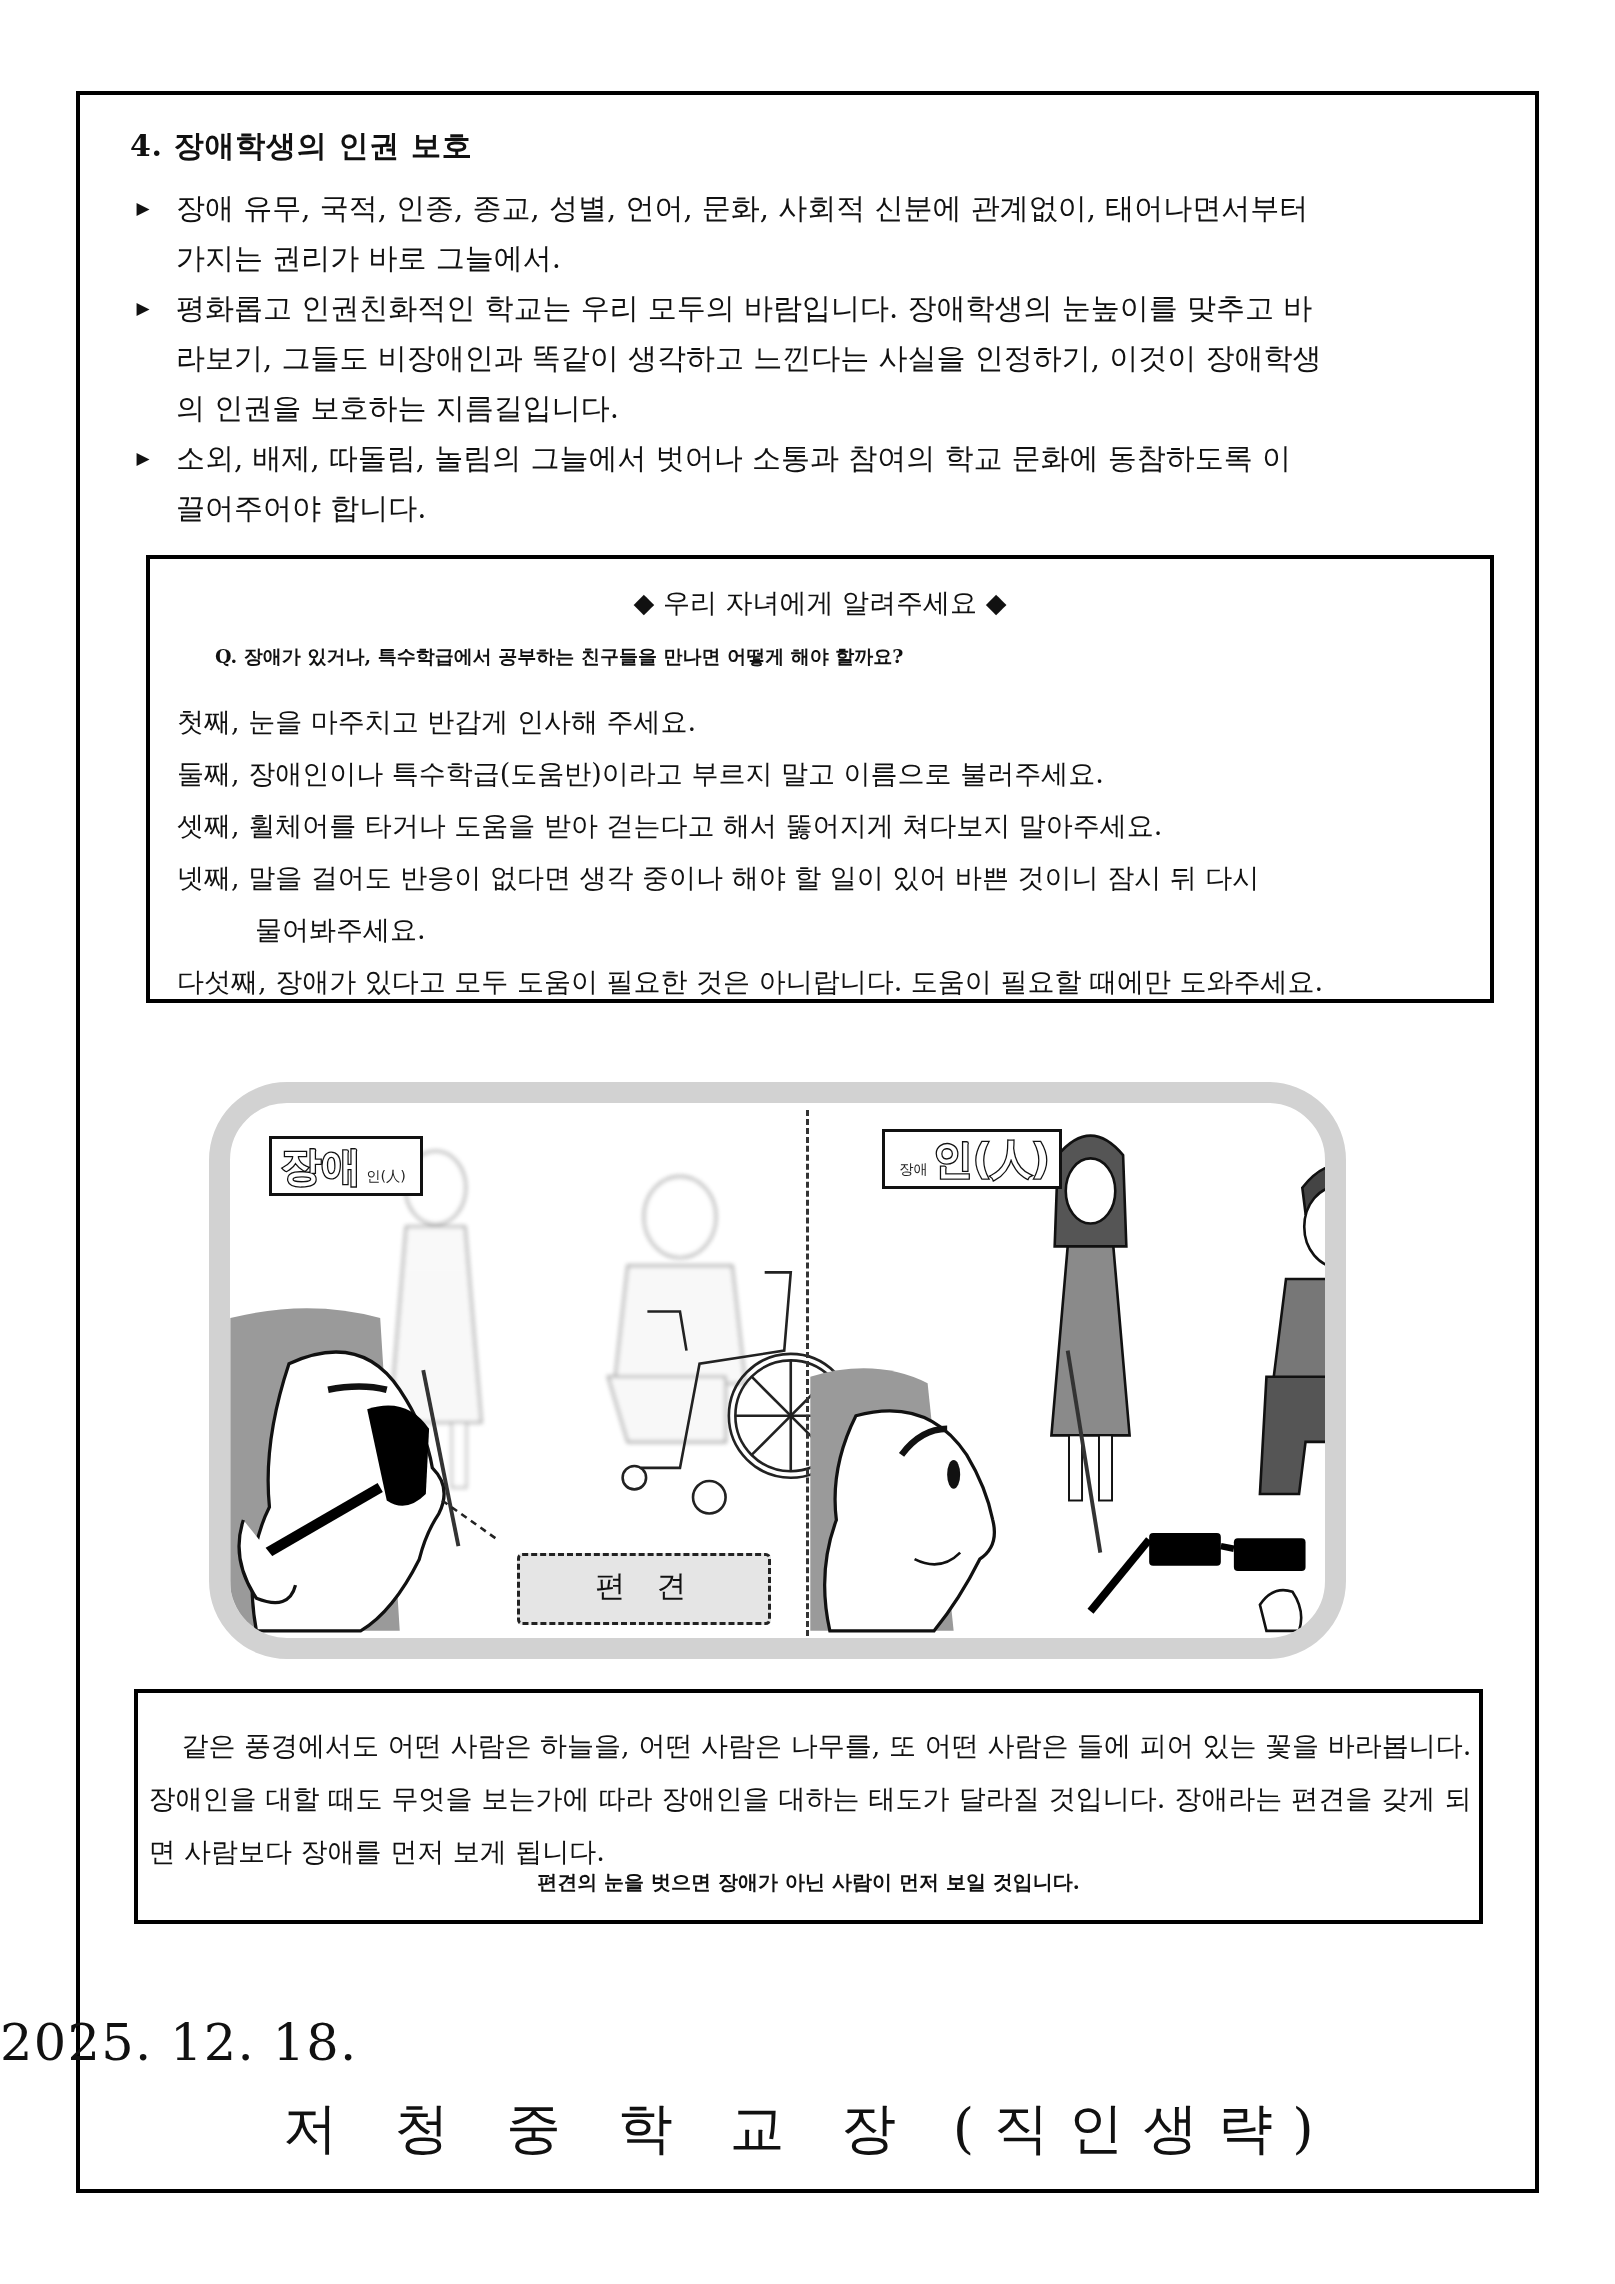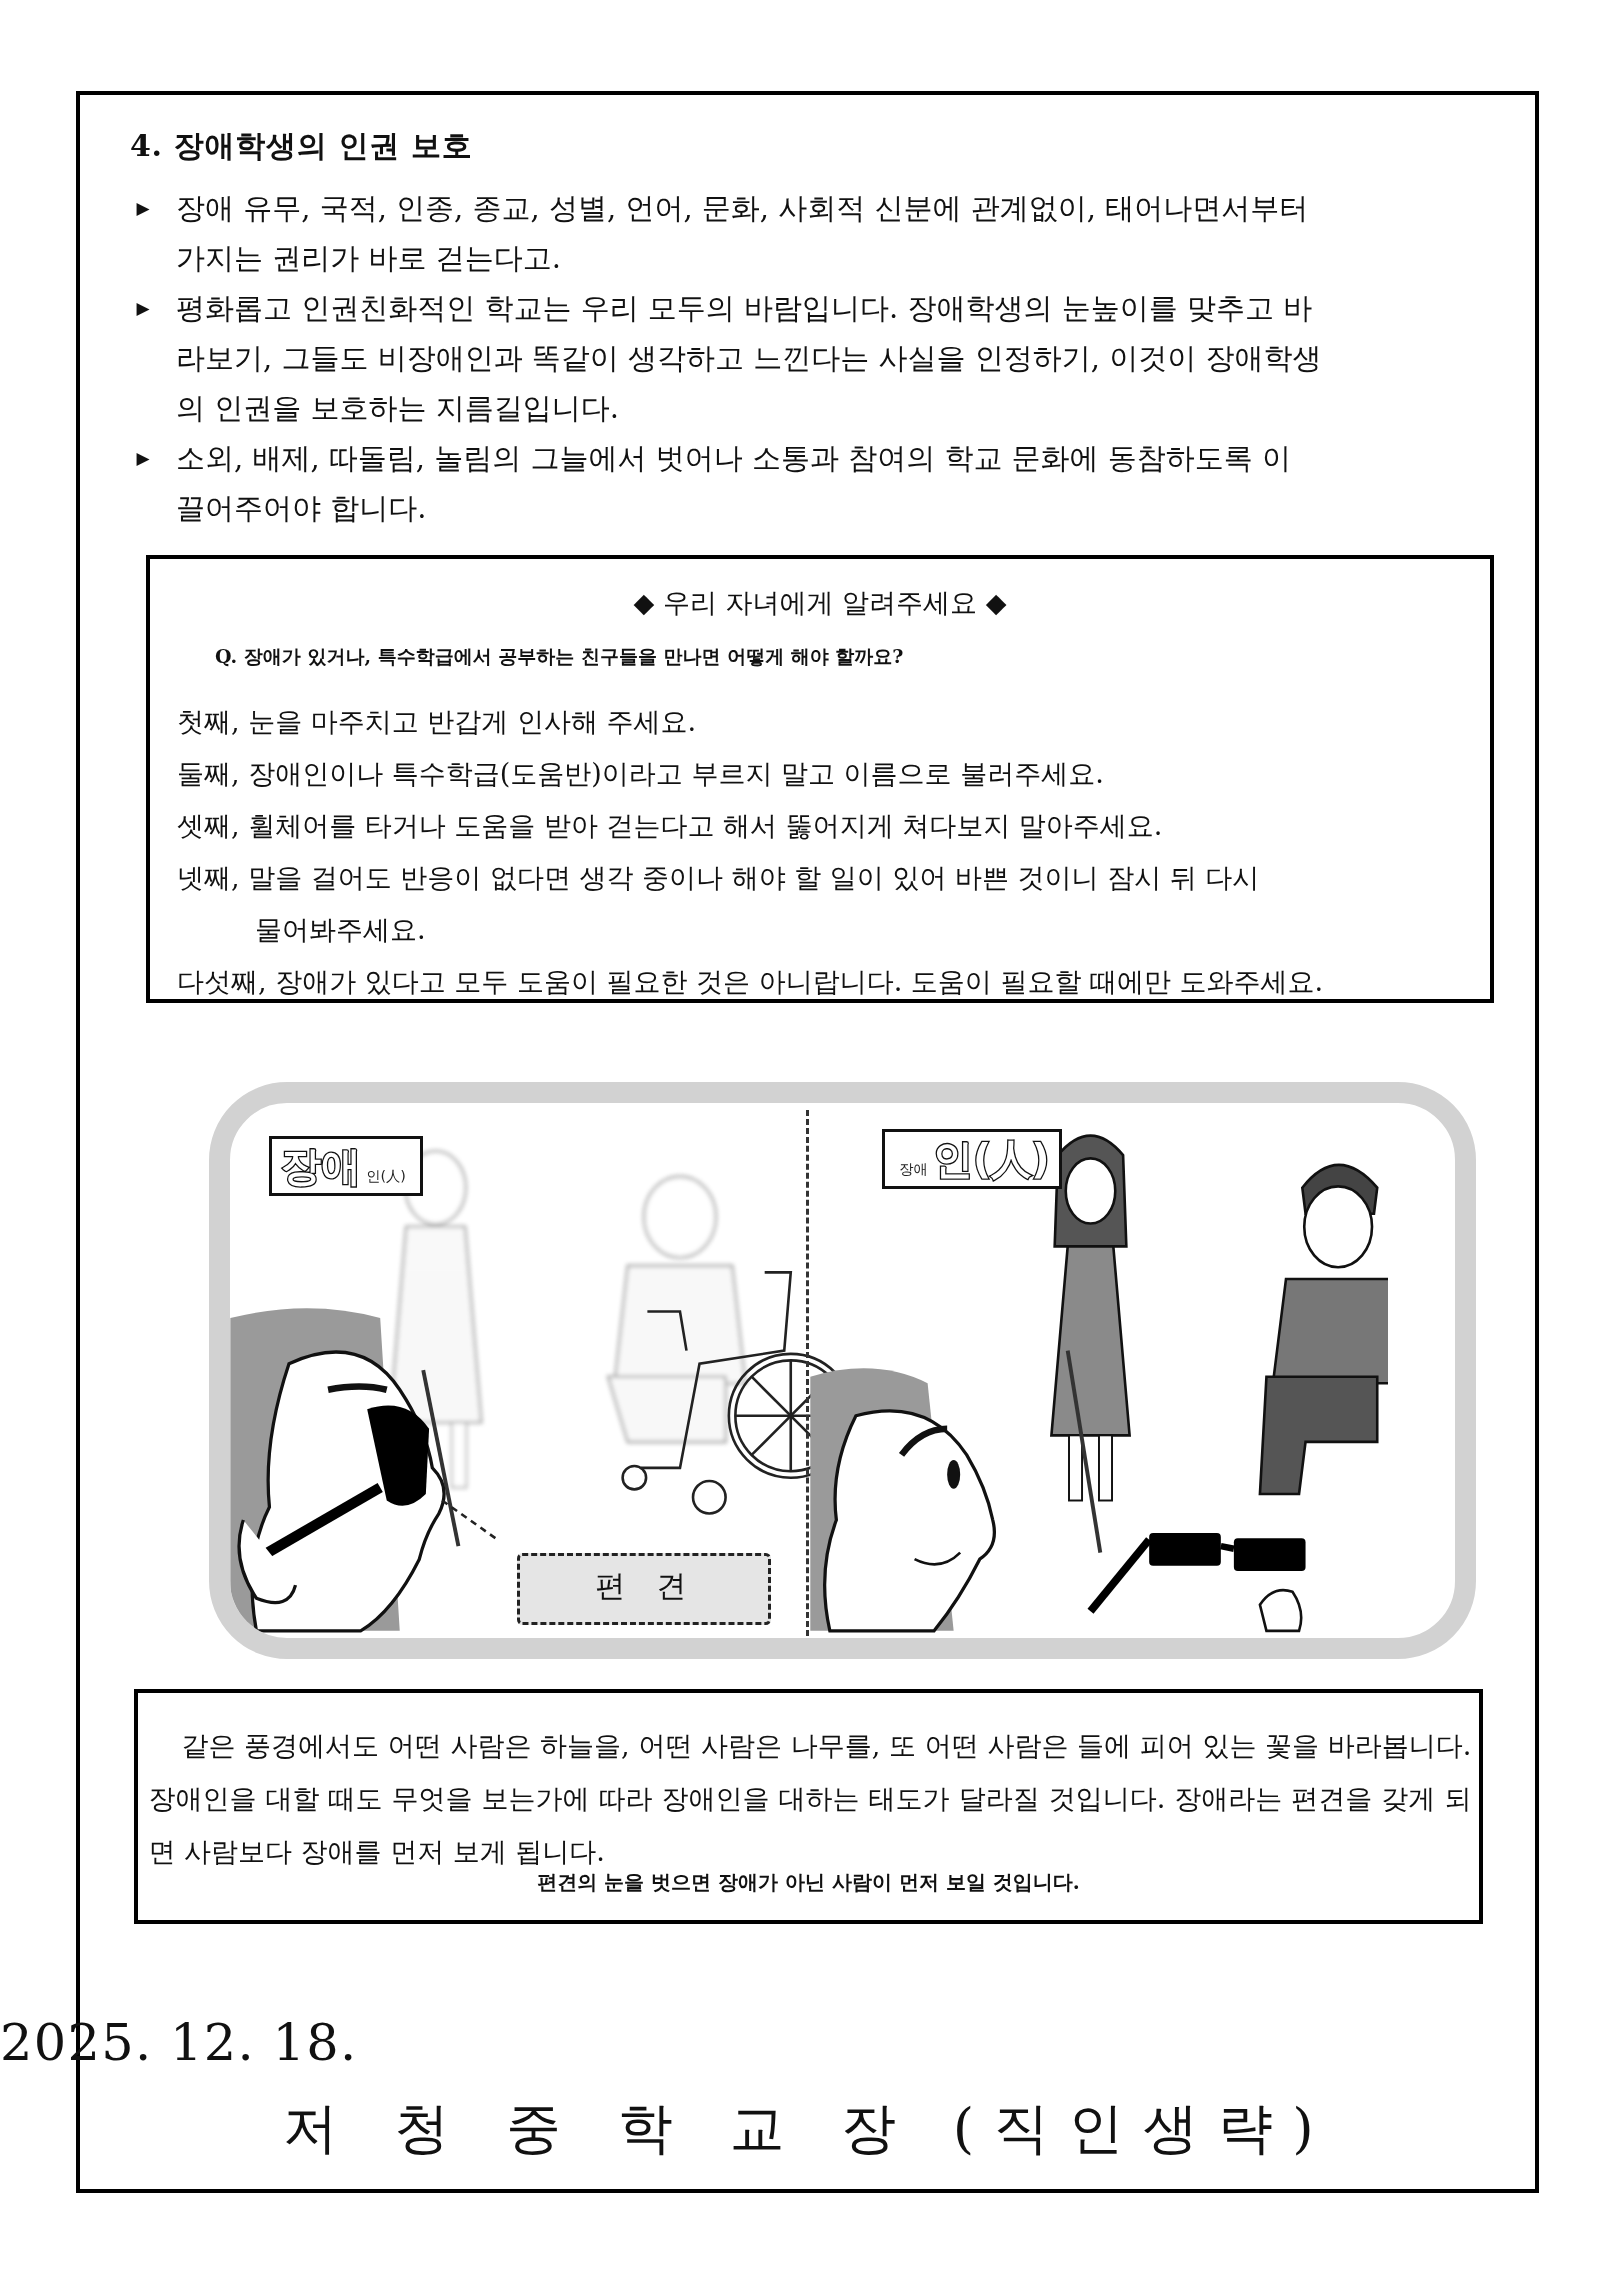--- a/index.html
+++ b/index.html
@@ -18,21 +18,21 @@
   .bullet .text { display: block; }
 
   .qa-box { position: absolute; left: 121px; top: 555px; width: 1348px; height: 448px;
             border: 4.6px solid #000; box-sizing: border-box; margin-left: 25px; }
   .qa-title { position: absolute; left: 0; right: 0; top: 26px; text-align: center; font-size: 27px; }
   .qa-question { position: absolute; left: 65px; top: 85px; font-size: 19px; font-weight: bold; text-align: right; }
   .qa-list { position: absolute; left: 27px; top: 137px; width: 1304px; }
   .qa-item { font-size: 27px; line-height: 52px; white-space: nowrap; }
   .qa-item .cont { display: block; padding-left: 78px; }
 
-  .illus { position: absolute; left: 209px; top: 1082px; width: 1267px; height: 577px;
+  .illus { position: absolute; left: 209px; top: 1082px; width: 1137px; height: 577px;
            border: 21px solid #d2d2d2; border-radius: 78px; box-sizing: border-box; background: #fff; overflow: hidden; }
   .illus svg { position: absolute; left: 0; top: 0; }
   .divider { position: absolute; left: 576px; top: 6.5px; height: 535px; border-left: 3.9px dashed #333; }
 
   .tag { position: absolute; border: 3.3px solid #111; background: #fff; display: flex; align-items: flex-end;
          padding: 3.9px 9px; font-family: "DejaVu Sans", sans-serif; }
   .tag .big { font-size: 40px; font-weight: bold; line-height: 46px; color: #fff;
               -webkit-text-stroke: 2.6px #111; paint-order: stroke fill; text-shadow: 0 0 0 #111; }
   .tag .small { font-size: 14.3px; line-height: 23.5px; margin: 0 5.2px; color: #222; }
   .tag-left { left: 39px; top: 33px; }
@@ -57,21 +57,21 @@
 <body>
 
 <div class="frame"></div>
 
 <div class="heading">4. 장애학생의 인권 보호</div>
 
 <div class="bullets">
   <div class="bullet">
     <span class="mark">▶</span>
     <span class="text">장애 유무, 국적, 인종, 종교, 성별, 언어, 문화, 사회적 신분에 관계없이, 태어나면서부터</span>
-    <span class="text">가지는 권리가 바로 걷는다고.</span>
+    <span class="text">가지는 권리가 바로 그늘에서.</span>
   </div>
   <div class="bullet">
     <span class="mark">▶</span>
     <span class="text">평화롭고 인권친화적인 학교는 우리 모두의 바람입니다. 장애학생의 눈높이를 맞추고 바</span>
     <span class="text">라보기, 그들도 비장애인과 똑같이 생각하고 느낀다는 사실을 인정하기, 이것이 장애학생</span>
     <span class="text">의 인권을 보호하는 지름길입니다.</span>
   </div>
   <div class="bullet">
     <span class="mark">▶</span>
     <span class="text">소외, 배제, 따돌림, 놀림의 그늘에서 벗어나 소통과 참여의 학교 문화에 동참하도록 이</span>

